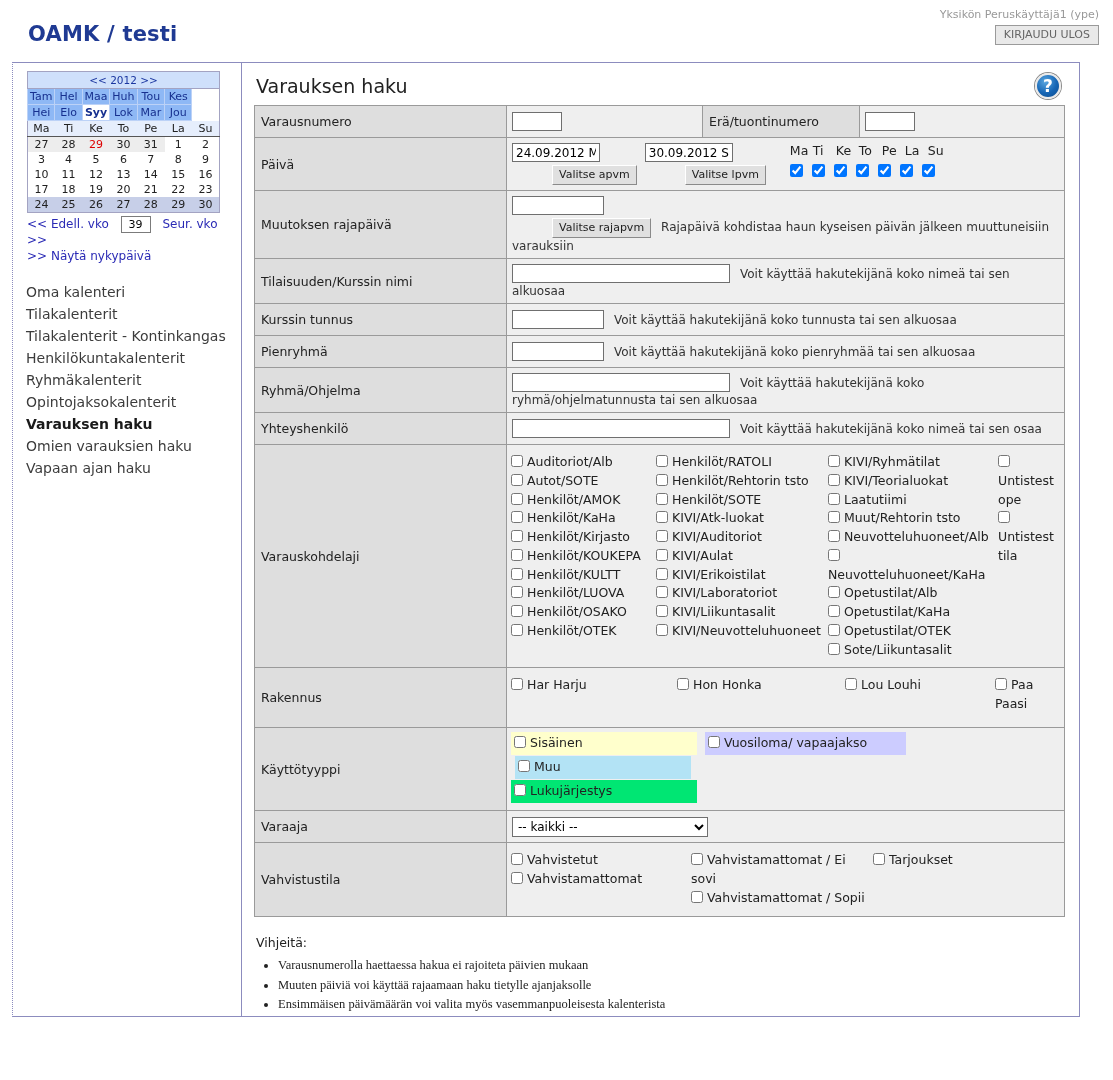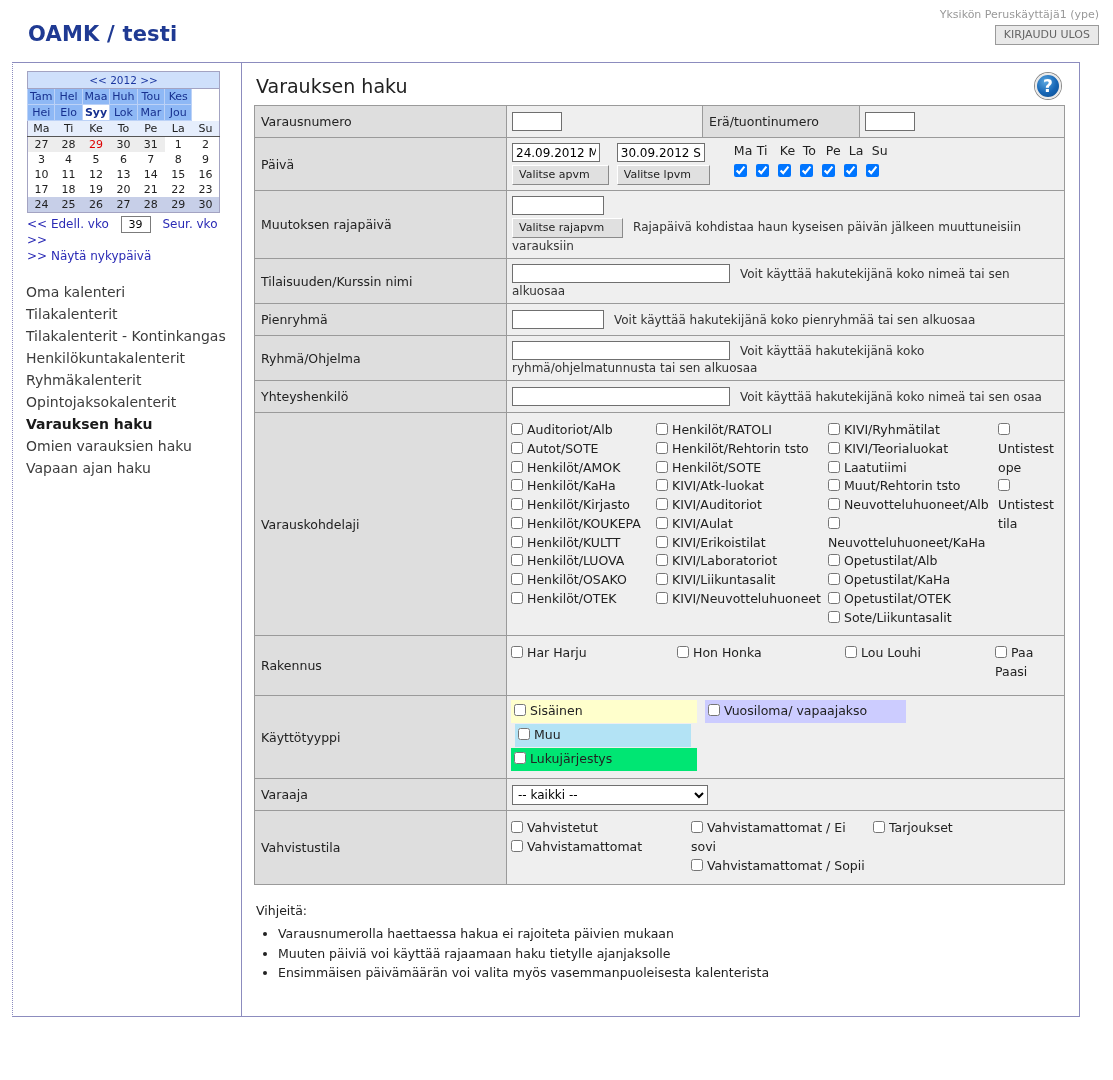--- a/index.html
+++ b/index.html
@@ -129,21 +129,21 @@
   .w-sm { width: 50px; }
   .w-md { width: 92px; }
   .w-lg { width: 218px; }
   .w-date { width: 88px; }
 
   button.btn {
     font-family: "DejaVu Sans", "Liberation Sans", sans-serif;
     font-size: 11px; color: #222222;
     background: #e0e0e0; border: 1px solid #8a8a8a;
     border-top-color: #ffffff; border-left-color: #ffffff;
-    padding: 2px 18px 3px 6px; cursor: pointer;
+    padding: 2px 6px 3px 6px; cursor: pointer; margin-left: 40px;
   }
   .hint { font-size: 12px; color: #333333; }
 
   .daybox { display: inline-block; vertical-align: top; margin-left: 20px; }
   .daybox .dayrow { font-size: 12.5px; color: #222222; }
   .daybox .dayrow span { display: inline-block; width: 19px; text-align: left; }
   .daybox .chkrow { margin-top: 4px; }
   .daybox .chkrow input { width: 13px; height: 13px; margin: 0 5px 0 0; vertical-align: middle; }
 
   .datecol { display: inline-block; vertical-align: top; }
@@ -189,21 +189,21 @@
   .vahv { display: flex; }
   .vahv .col { flex: none; }
   .vahv-c1 { width: 180px; }
   .vahv-c2 { width: 182px; }
   .vahv-c3 { width: 130px; }
 
   
   .submit-wrap { margin: 14px 0 0 4px; }
   .hints-title { margin: 18px 0 6px 6px; font-size: 12.5px; color: #222222; }
   ul.hints { margin: 0 0 0 28px; padding: 0; }
-  ul.hints li { font-size: 12.5px; color: #222222; line-height: 1.55; }
+  ul.hints li { font-size: 12.5px; color: #222222; line-height: 1.55; font-family: Liberation Serif, serif; }
 </style>
 </head>
 <body>
 
 <div class="topbar">
   <div class="brand">
     <span>OAMK</span>
     <span class="slash">/</span>
     <span>testi</span>
   </div>
@@ -380,20 +380,27 @@
         </tr>
 
         <tr>
           <td class="lbl">Tilaisuuden/Kurssin nimi</td>
           <td class="val" colspan="3">
             <input class="txt w-lg" value="" style="">
             <span class="hint" style="margin-left:6px">Voit käyttää hakutekijänä koko nimeä tai sen alkuosaa</span>
           </td>
         </tr>
 
+        <tr>
+          <td class="lbl">Kurssin tunnus</td>
+          <td class="val" colspan="3">
+            <input class="txt w-md" value="" style="">
+            <span class="hint" style="margin-left:6px">Voit käyttää hakutekijänä koko tunnusta tai sen alkuosaa</span>
+          </td>
+        </tr>
 
         <tr>
           <td class="lbl">Pienryhmä</td>
           <td class="val" colspan="3">
             <input class="txt w-md" value="" style="">
             <span class="hint" style="margin-left:6px">Voit käyttää hakutekijänä koko pienryhmää tai sen alkuosaa</span>
           </td>
         </tr>
 
         <tr>

